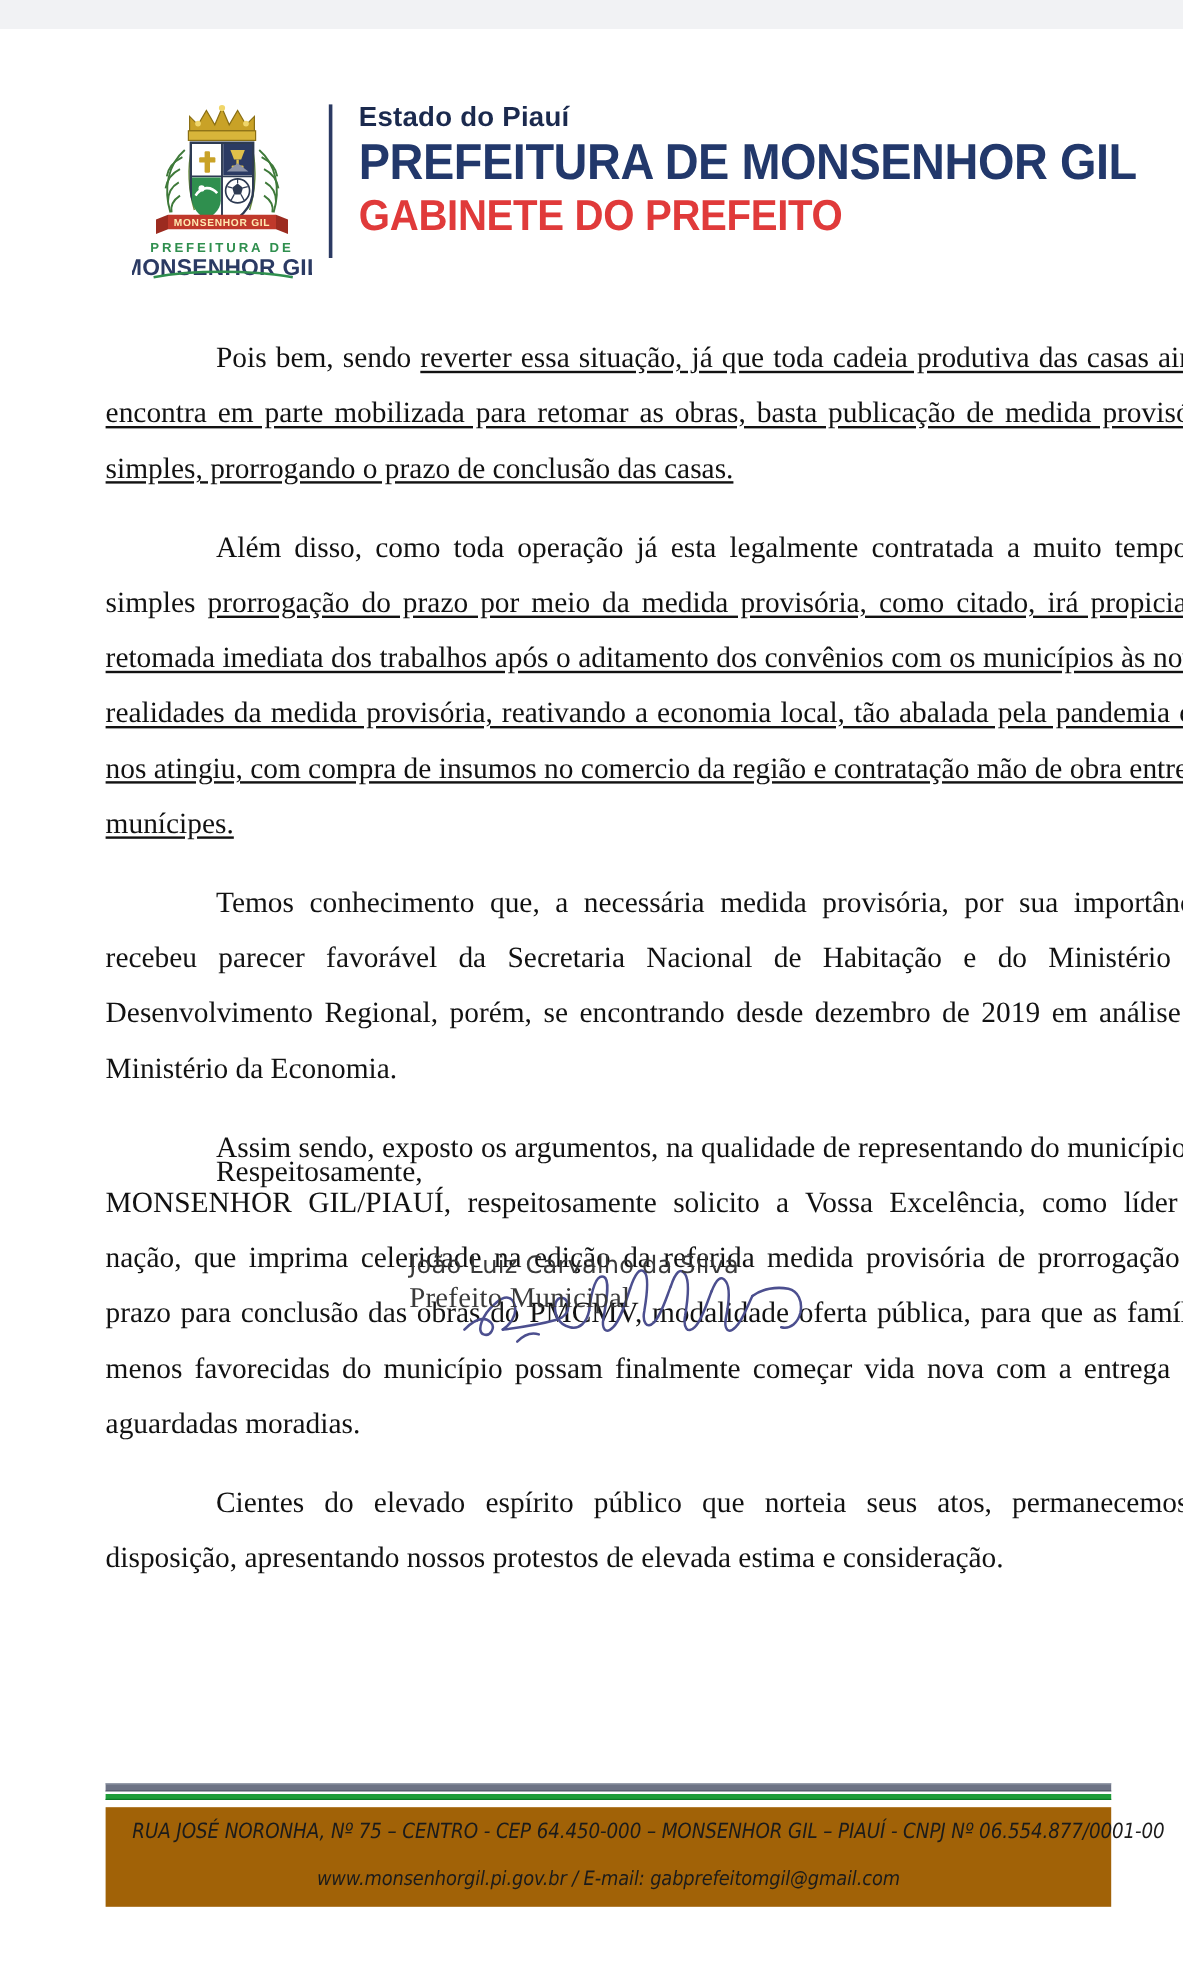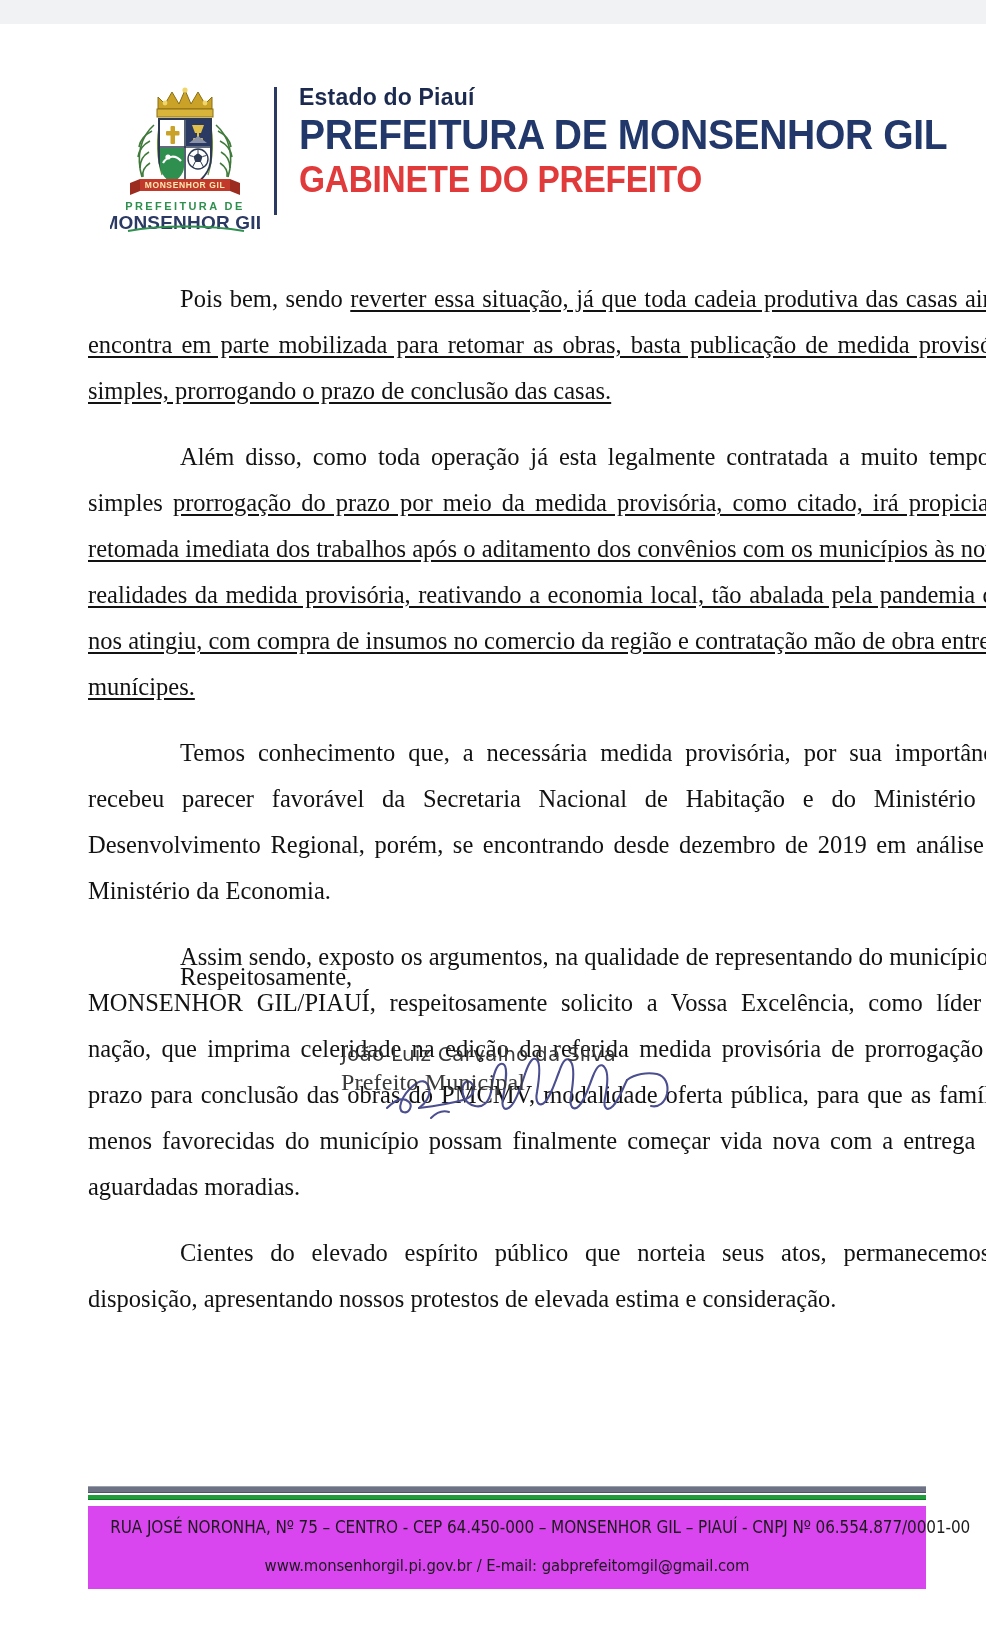--- a/index.html
+++ b/index.html
@@ -179,25 +179,26 @@
     border-bottom: 1px solid #4e5464;
   }
   .rule-gap { height: 2px; background: #ffffff; }
   .rule-green {
     height: 4px;
     background: #1f9d3a;
     border-bottom: 1px solid #0d7a26;
   }
   .footer-band {
     margin-top: 6px;
-    background: #d946ef;
+    background: #a16207;
     padding: 9px 10px 11px 10px;
     text-align: center;
     font-family: "DejaVu Sans Condensed", "DejaVu Sans", "Liberation Sans", sans-serif;
     color: #1b1b1b;
+    font-style: italic;
   }
   .footer-line1 {
     font-size: 17.5px;
     letter-spacing: -0.1px;
     white-space: nowrap;
     transform: scaleX(0.97);
     line-height: 1.45;
   }
   .footer-line2 {
     font-size: 16.5px;

